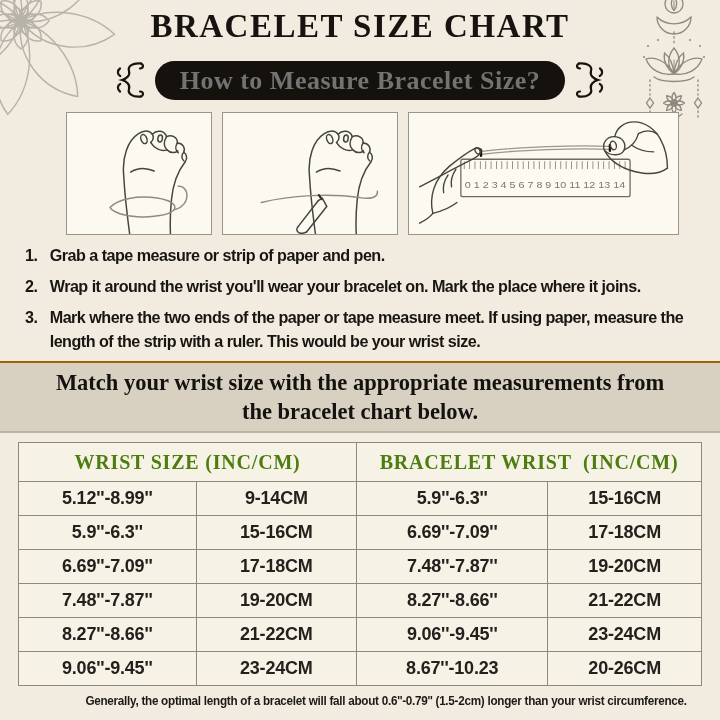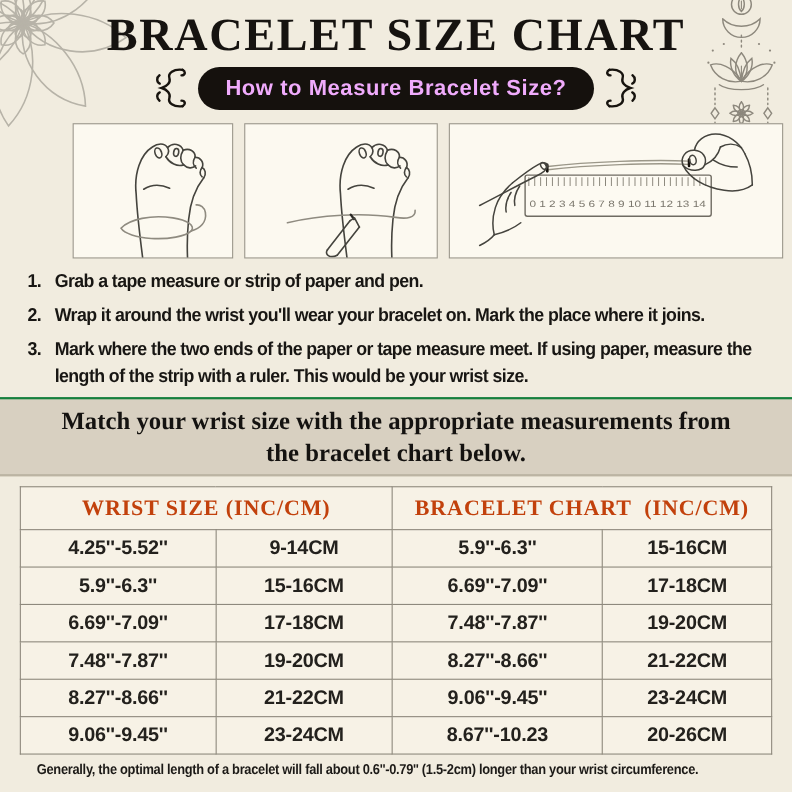--- a/index.html
+++ b/index.html
@@ -5,61 +5,61 @@
   html,body{margin:0;padding:0;}
   body{
     width:720px;height:720px;position:relative;overflow:hidden;
     background:#f1ecdf;color:#1b1916;
     font-family:"Liberation Sans",sans-serif;
   }
   .deco-left{position:absolute;top:-6px;left:-8px;width:140px;height:140px;z-index:0;}
   .deco-right{position:absolute;top:0;right:0;width:100px;height:150px;z-index:0;}
   .title{
     position:absolute;top:8px;left:0;width:720px;margin:0;text-align:center;z-index:1;
-    font-family:"Liberation Serif",serif;font-weight:700;font-size:42px;
+    font-family:"Liberation Serif",serif;font-weight:700;font-size:33px;
     letter-spacing:1.5px;color:#161310;
   }
   .badge-row{position:absolute;top:60px;left:0;width:720px;display:flex;justify-content:center;align-items:center;gap:11px;z-index:1;}
   .flourish{width:28px;height:40px;}
   .flip{transform:scaleX(-1);}
   .pill{
-    background:#15110d;color:#f0abfc;font-family:Liberation Sans, sans-serif;font-weight:700;
-    font-size:20px;height:39px;line-height:39px;padding:0 25px;border-radius:20px;letter-spacing:.5px;
+    background:#15110d;color:#737373;font-family:Liberation Serif, serif;font-weight:700;
+    font-size:26px;height:39px;line-height:39px;padding:0 25px;border-radius:20px;letter-spacing:.5px;
   }
   .illos{position:absolute;top:112px;left:66px;display:flex;gap:10px;z-index:1;}
   .illo{background:#fcf9f0;border:1px solid #9a9589;height:123px;box-sizing:border-box;}
   .illo svg{display:block;width:100%;height:100%;}
-  .b1{width:146px;} .b2{width:176px;} .b3{width:304px;}
+  .b1{width:146px;} .b2{width:176px;} .b3{width:271px;}
   .steps{position:absolute;top:244px;left:25px;z-index:1;}
   .step{
     display:flex;width:724px;transform:scaleX(.95);transform-origin:0 0;
     font-size:17px;font-weight:700;letter-spacing:-.55px;line-height:1.42;margin-bottom:7px;color:#181613;
   }
   .step .num{flex:0 0 26px;}
   .step .txt{flex:1;}
   .banner{
     position:absolute;top:361px;left:0;width:720px;height:72px;box-sizing:border-box;z-index:1;
-    background:#d8d0c1;border-top:2px solid #15803d;border-bottom:2px solid #bcb4a3;
+    background:#d8d0c1;border-top:2px solid #a16207;border-bottom:2px solid #bcb4a3;
     display:flex;align-items:center;justify-content:center;
   }
   .banner p{
     margin:0;max-width:640px;text-align:center;color:#141210;
     font-family:"Liberation Serif",serif;font-weight:700;font-size:22.5px;line-height:1.3;
   }
   .size-table{
     position:absolute;top:442px;left:18px;width:684px;z-index:1;
     border-collapse:collapse;background:#f7f2e6;
   }
   .size-table th,.size-table td{border:1px solid #8e897d;text-align:center;padding:0;}
   .size-table th{
     height:38px;font-family:"Liberation Serif",serif;font-weight:700;
-    font-size:20px;letter-spacing:.8px;white-space:pre;color:#c2410c;
+    font-size:20px;letter-spacing:.8px;white-space:pre;color:#4d7c0f;
   }
   .size-table td{height:33px;font-size:18px;font-weight:700;letter-spacing:-.2px;color:#23211d;}
-  .footnote-wrap{position:absolute;top:691px;left:0;width:720px;text-align:left;z-index:1;}
+  .footnote-wrap{position:absolute;top:691px;left:0;width:720px;text-align:right;z-index:1;}
   .footnote{
     display:inline-block;margin:0;white-space:nowrap;color:#1c1a17;
     font-size:13px;font-weight:700;letter-spacing:-.3px;transform:scaleX(.9);transform-origin:center top;
   }
 </style>
 </head>
 <body>
 
 <svg class="deco-left" viewBox="0 0 135 135">
   <g fill="none" stroke="#b7b3a8" stroke-width="1.4">
@@ -326,26 +326,26 @@
 <table class="size-table">
   <colgroup>
     <col style="width:26%">
       <col style="width:23.5%">
       <col style="width:28%">
       <col style="width:22.5%">
   </colgroup>
   <thead>
     <tr>
       <th colspan="2">WRIST SIZE (INC/CM)</th>
-      <th colspan="2">BRACELET CHART  (INC/CM)</th>
+      <th colspan="2">BRACELET WRIST  (INC/CM)</th>
     </tr>
   </thead>
   <tbody>
     <tr>
-      <td>4.25''-5.52''</td>
+      <td>5.12''-8.99''</td>
       <td>9-14CM</td>
       <td>5.9''-6.3''</td>
       <td>15-16CM</td>
     </tr>
     <tr>
       <td>5.9''-6.3''</td>
       <td>15-16CM</td>
       <td>6.69''-7.09''</td>
       <td>17-18CM</td>
     </tr>

